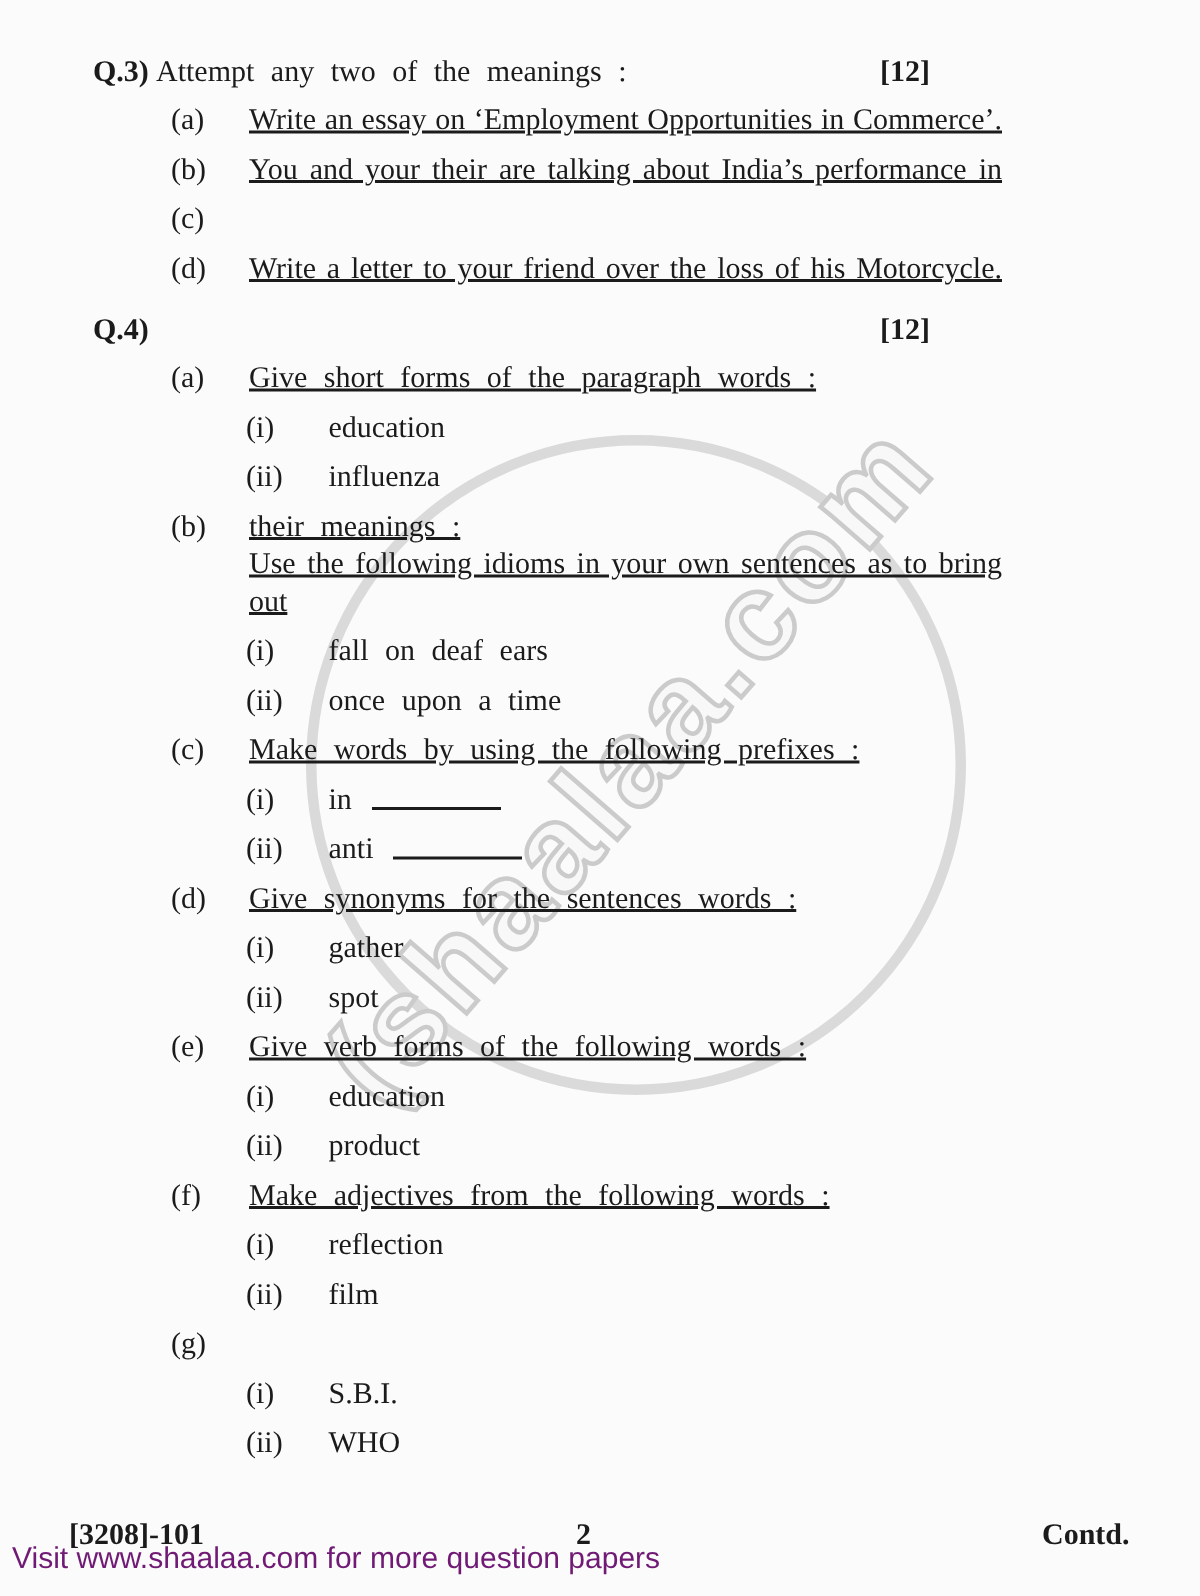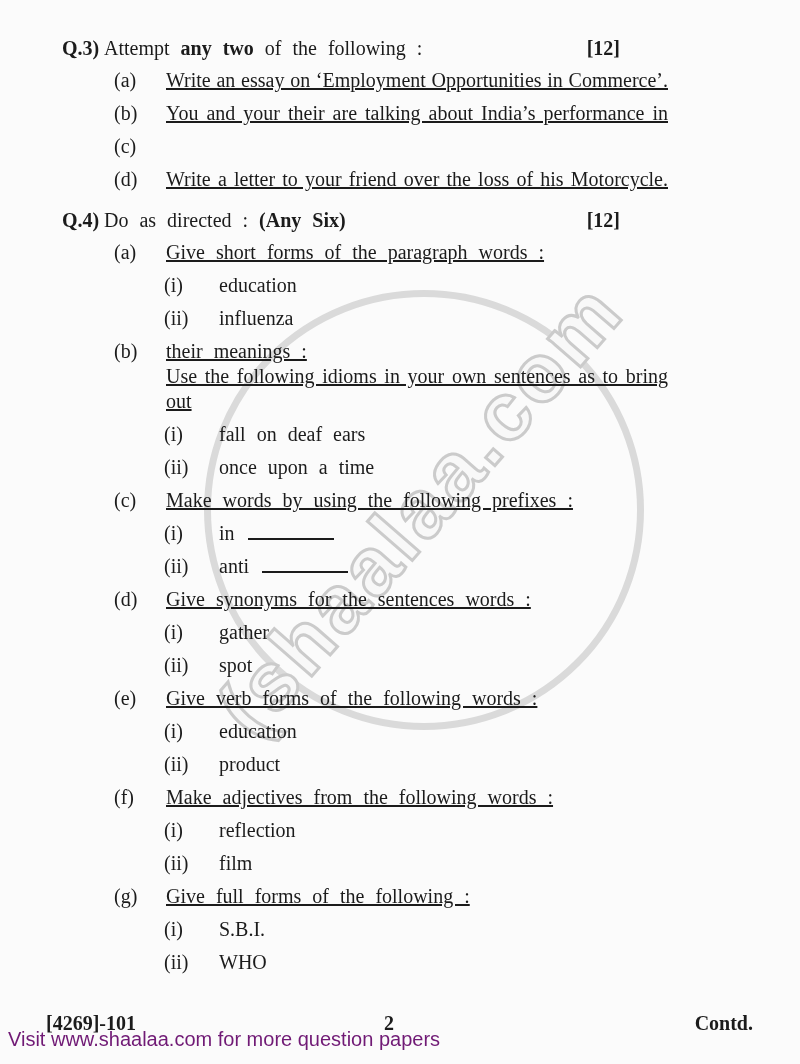--- a/index.html
+++ b/index.html
@@ -37,21 +37,21 @@
     position:absolute; left:0; top:36px; width:648px;
     padding-left:42px; box-sizing:border-box;
     font-size:20px; line-height:25px;
     z-index:1;
     margin-left:20px;
   }
   .q + .q { margin-top:16px; }
   .qheader { position:relative; display:flex; margin-bottom:7px; }
   .qlabel { flex:0 0 42px; font-weight:bold; }
   .qtitle { word-spacing:0.30em; }
-  .qtitle .b { font-weight:bold; }
+  .qtitle .b { font-weight:normal; }
   .marks { position:absolute; right:48px; top:0; font-weight:bold; }
   .item { display:flex; margin-left:52px; margin-bottom:8px; }
   .item[data-key="g"] { margin-top:6px; }
   .ilabel { flex:0 0 52px; }
   .itext { width:562px; word-spacing:0.30em;text-decoration:underline; }
   .line.stretch {
     word-spacing:normal;
     text-align:justify;
     text-align-last:justify;
   }
@@ -81,21 +81,21 @@
 
 <div class="page">
 
   <div class="wm-circle"></div>
   <div class="wm-text">(shaalaa.com</div>
 
   <div class="content" id="questions">
       <div class="q">
         <div class="qheader">
           <span class="qlabel">Q.3)</span>
-          <span class="qtitle"><span>Attempt </span><span class="b">any two</span><span> of the following :</span></span>
+          <span class="qtitle"><span>Attempt </span><span class="b">any two</span><span> of the meanings :</span></span>
           <span class="marks">[12]</span>
         </div>
         <div class="item" data-key="a">
           <span class="ilabel">(a)</span>
           <div class="itext">
             <div class="line stretch">Write an essay on ‘Employment Opportunities in Commerce’.</div>
           </div>
         </div>
         <div class="item" data-key="b">
           <span class="ilabel">(b)</span>
@@ -109,21 +109,20 @@
         <div class="item" data-key="d">
           <span class="ilabel">(d)</span>
           <div class="itext">
             <div class="line stretch">Write a letter to your friend over the loss of his Motorcycle.</div>
           </div>
         </div>
       </div>
       <div class="q">
         <div class="qheader">
           <span class="qlabel">Q.4)</span>
-          <span class="qtitle"><span>Do as directed : </span><span class="b">(Any Six)</span></span>
           <span class="marks">[12]</span>
         </div>
         <div class="item" data-key="a">
           <span class="ilabel">(a)</span>
           <div class="itext">
             <div class="line">Give short forms of the paragraph words :</div>
           </div>
         </div>
         <div class="subitem">
           <span class="slabel">(i)</span>
@@ -201,36 +200,33 @@
         <div class="subitem">
           <span class="slabel">(i)</span>
           <span class="stext">reflection</span>
         </div>
         <div class="subitem">
           <span class="slabel">(ii)</span>
           <span class="stext">film</span>
         </div>
         <div class="item" data-key="g">
           <span class="ilabel">(g)</span>
-          <div class="itext">
-            <div class="line">Give full forms of the following :</div>
-          </div>
         </div>
         <div class="subitem">
           <span class="slabel">(i)</span>
           <span class="stext">S.B.I.</span>
         </div>
         <div class="subitem">
           <span class="slabel">(ii)</span>
           <span class="stext">WHO</span>
         </div>
       </div>
     </div>
 
   <div class="footer">
-    <span class="fcode">[4269]-101</span>
+    <span class="fcode">[3208]-101</span>
     <span class="fpage">2</span>
     <span class="fcontd">Contd.</span>
   </div>
 
   <div class="promo">Visit www.shaalaa.com for more question papers</div>
 
 </div>
 
 </body></html>

